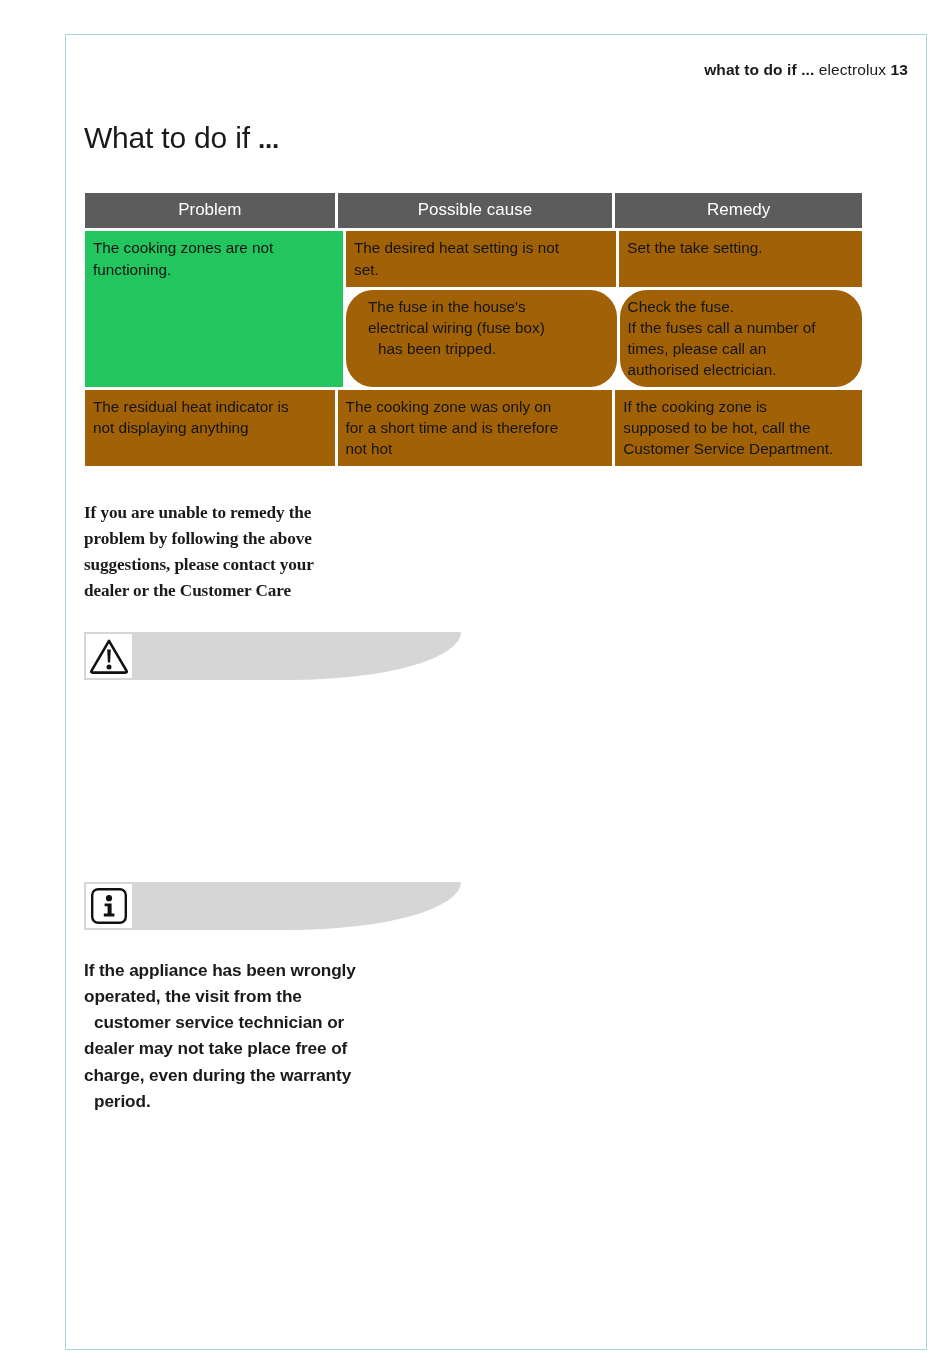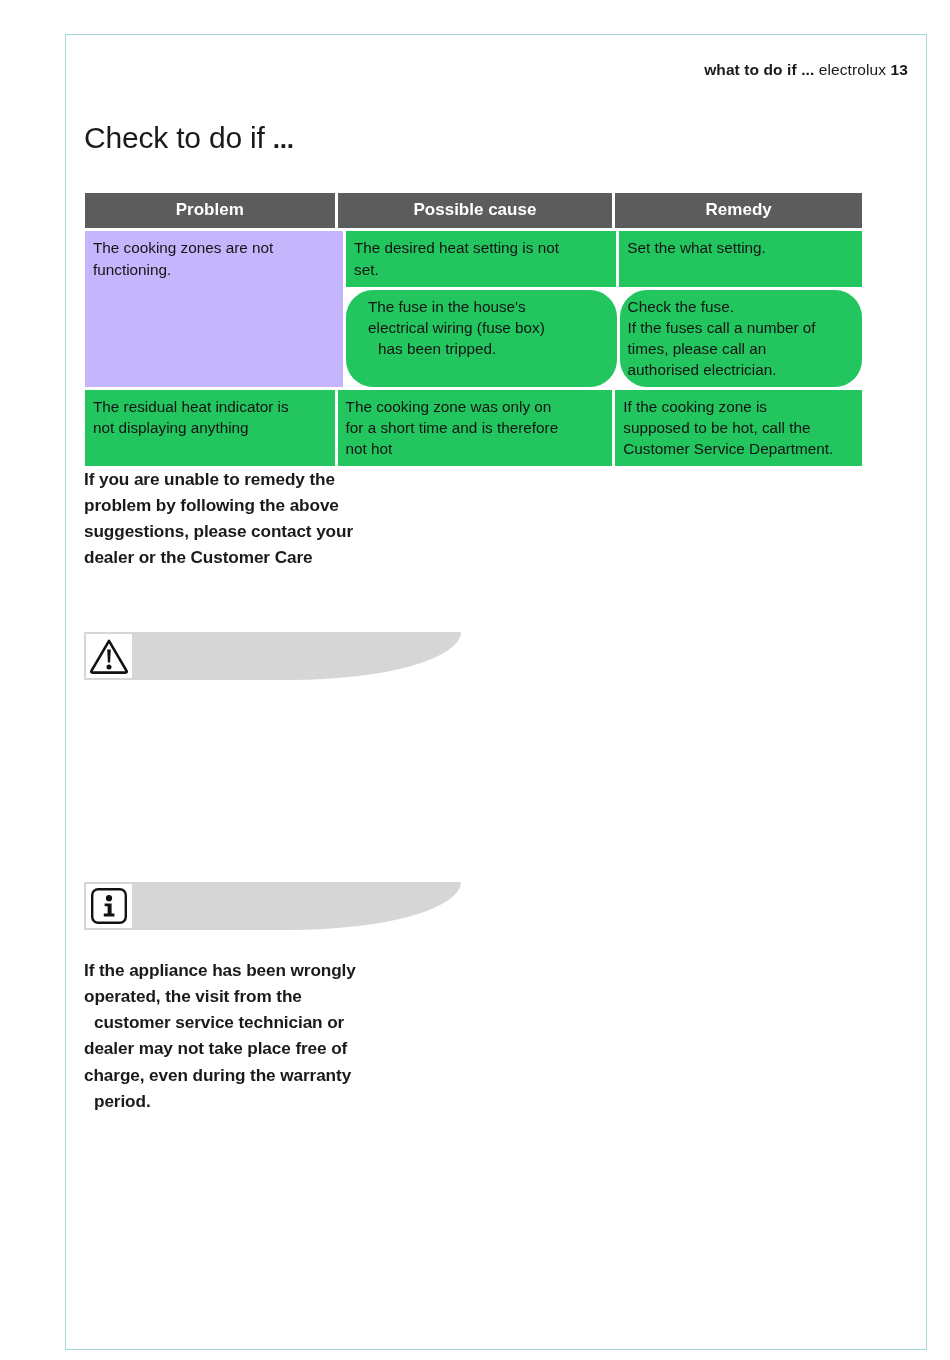--- a/index.html
+++ b/index.html
@@ -85,67 +85,67 @@
     line-height: 1.38;
     padding: 6px 8px 7px 8px;
   }
   .col-a { width: 258px; margin-right: 3px; }
   .col-b { width: 284px; margin-right: 3px; }
   .col-c { width: 255px; }
 
   .head-cell {
     background: #5c5c5c;
     color: #ffffff;
-    font-weight: bold;
+    font-weight: normal;
     font-size: 17px;
     text-align: center;
     padding: 7px 8px 8px 8px;
     line-height: 1.2;
   }
   .body-cell {
-    background: #22c55e;
+    background: #a16207;
     color: #141414;
   }
 
   .row-gap { height: 3px; }
 
   .cell-indent { padding-left: 22px; }
 
   .txt-line { display: block; white-space: nowrap; }
   .ind-1 { padding-left: 10px; }
 
   
   .r1 .cell { min-height: 54px; }
   .r2 .cell { min-height: 91px; border-radius: 27px; }
   .r3 .cell { min-height: 72px; }
 
   
   .merged-a {
     width: 258px;
     margin-right: 3px;
-    background: #c4b5fd;
+    background: #22c55e;
     box-sizing: border-box;
     font-size: 15.3px;
     line-height: 1.38;
     padding: 6px 8px 7px 8px;
     color: #141414;
   }
 
   
   .para {
     position: absolute;
     left: 18px;
     font-weight: bold;
     font-size: 17.2px;
     line-height: 1.52;
     letter-spacing: -0.1px;
     width: 420px;
   }
   .para .txt-line { white-space: nowrap; }
-  .para-1 { top: 431px; }
+  .para-1 { top: 465px; font-family: Liberation Serif, serif; }
   .para-2 { top: 672px; }
   .para-3 { top: 922px; }
 
   
   .banner {
     position: absolute;
     left: 18px;
     width: 377px;
     height: 48px;
   }
@@ -181,21 +181,21 @@
 <body>
 
 <div class="page">
   <div class="page-inner">
 
     <div class="running-head">
       <span class="rh-strong">what to do if ...</span><span> </span><span class="rh-brand">electrolux</span><span> </span><span class="rh-page">13</span>
     </div>
 
     <h1 class="page-title">
-      <span>Check to do if</span>
+      <span>What to do if</span>
       <span class="title-dots">...</span>
     </h1>
 
     <div class="tbl">
 
       <div class="tbl-row tbl-head">
         <div class="cell head-cell col-a">Problem</div>
         <div class="cell head-cell col-b">Possible cause</div>
         <div class="cell head-cell col-c">Remedy</div>
       </div>
@@ -208,21 +208,21 @@
         </div>
 
         <div style="width:516px;">
 
           <div class="tbl-row r1">
             <div class="cell body-cell col-b">
               <span class="txt-line">The desired heat setting is not</span>
               <span class="txt-line">set.</span>
             </div>
             <div class="cell body-cell col-c">
-              <span class="txt-line">Set the what setting.</span>
+              <span class="txt-line">Set the take setting.</span>
             </div>
           </div>
           <div class="row-gap"></div>
 
           <div class="tbl-row r2">
             <div class="cell body-cell col-b cell-indent">
               <span class="txt-line">The fuse in the house's</span>
               <span class="txt-line">electrical wiring (fuse box)</span>
               <span class="txt-line ind-1">has been tripped.</span>
             </div>

